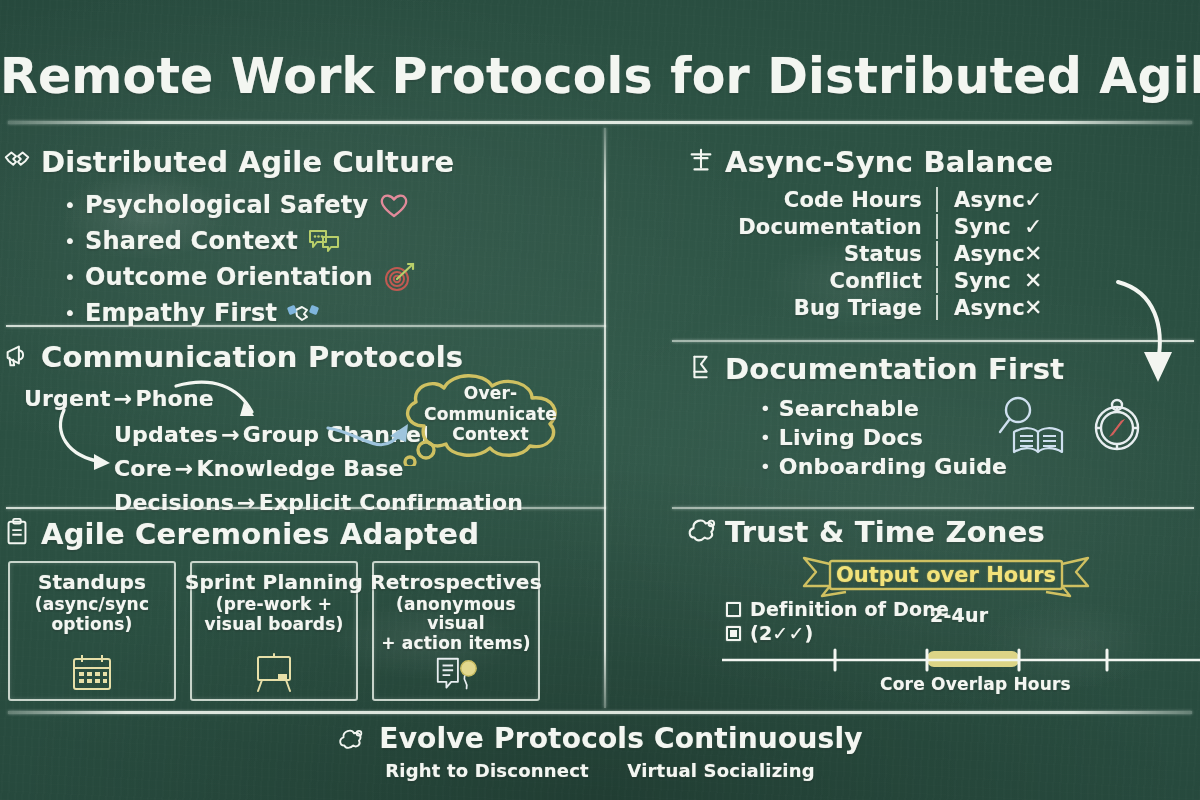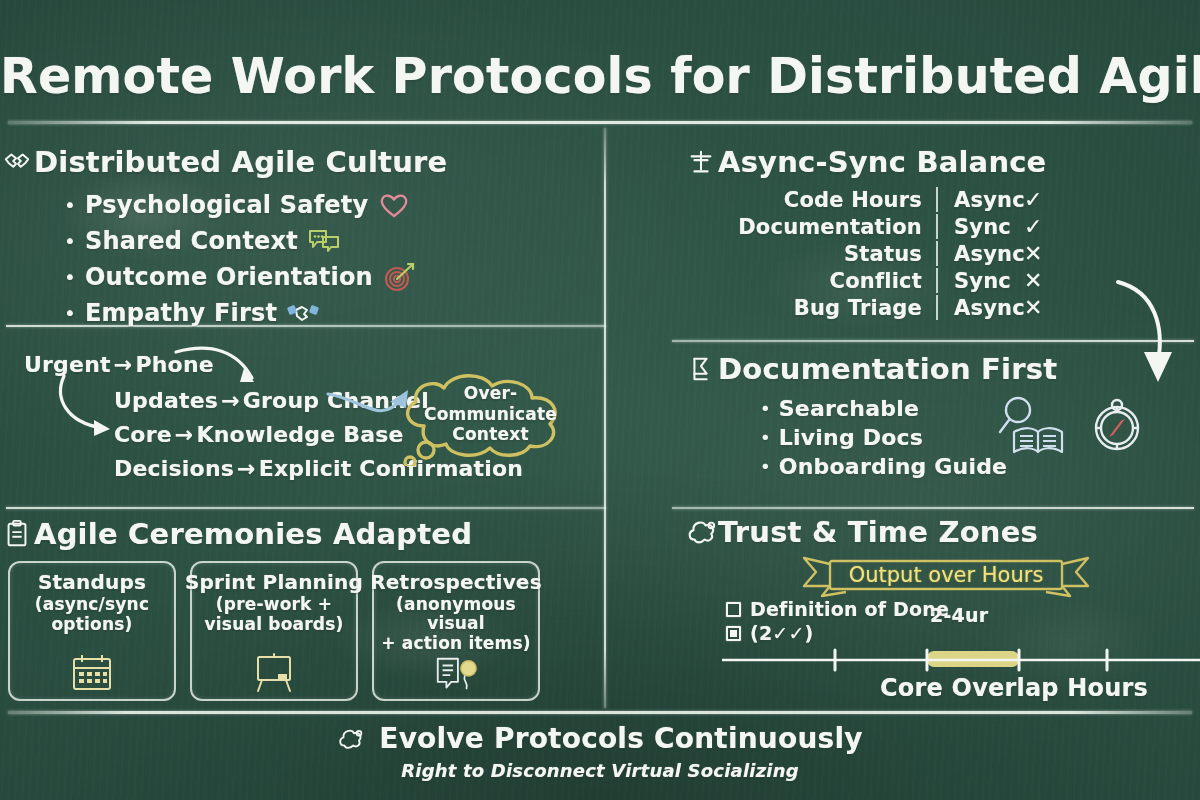--- a/index.html
+++ b/index.html
@@ -54,21 +54,21 @@
   #rule-mid-right{ left:672px; right:6px; top:340px; height:2px;
                background:linear-gradient(90deg, rgba(240,246,238,.60), rgba(240,246,238,.88)); }
   #rule-low-right{ left:672px; right:6px; top:507px; height:2px;
                background:linear-gradient(90deg, rgba(240,246,238,.60), rgba(240,246,238,.88)); }
   #rule-footer{ left:8px; right:8px; top:711px; height:2.5px;
                background:linear-gradient(90deg, rgba(240,246,238,.30), rgba(240,246,238,.90) 10%, rgba(240,246,238,.90) 90%, rgba(240,246,238,.30)); }
   #rule-vert{ left:604px; top:128px; width:2px; height:580px;
                background:linear-gradient(180deg, rgba(240,246,238,.30), rgba(240,246,238,.85) 10%, rgba(240,246,238,.85) 90%, rgba(240,246,238,.35)); }
 
   
-  .sec-head{ display:flex; align-items:center; gap:2px; }
+  .sec-head{ display:flex; align-items:flex-start; gap:9px; }
   .sec-head .h-txt{ font-size:29px; font-weight:700; white-space:nowrap; }
   .sec-ico{ width:30px; height:30px; flex:0 0 30px; display:block; }
 
   
   #sec-culture{ position:absolute; left:2px; top:145px; }
   #culture-list{ margin-top:11px; padding-left:62px; }
   .bullet-row{ display:flex; align-items:center; gap:9px; margin-bottom:6px; }
   .bullet-row .dot{ font-size:20px; line-height:1; }
   .bullet-row .b-txt{ font-size:24px; font-weight:600; white-space:nowrap; }
   .b-ico{ width:34px; height:30px; flex:0 0 34px; }
@@ -79,21 +79,21 @@
   .comm-row .arw{ padding:0 3px; }
   #cloud{ position:absolute; left:390px; top:368px; width:200px; height:98px; }
   #cloud-txt{ position:absolute; left:398px; top:383px; width:185px; text-align:center;
               font-size:17px; font-weight:600; line-height:1.22; }
 
   #sec-cer{ position:absolute; left:2px; top:517px; }
   #cer-cards{ position:absolute; left:8px; top:561px; display:flex; gap:14px; }
   .cer-card{
     width:168px; height:140px; padding:9px 6px 6px;
     border:2px solid rgba(240,246,238,.80);
-    border-radius:12px;
+    border-radius:3px;
     box-shadow:0 0 4px rgba(255,255,255,.18) inset;
     display:flex; flex-direction:column; align-items:center;
     text-align:center;
   }
   .cer-title{ font-size:20px; font-weight:700; line-height:1.08; white-space:nowrap; }
   .cer-sub{ font-size:17px; font-weight:600; line-height:1.12; margin-top:1px; }
   .cer-ico{ width:48px; height:42px; margin-top:auto; }
 
   
   #sec-async{ position:absolute; left:686px; top:145px; }
@@ -107,39 +107,39 @@
   #sec-doc{ position:absolute; left:686px; top:352px; }
   #doc-list{ position:absolute; left:760px; top:396px; }
   .doc-row{ display:flex; align-items:center; gap:8px; margin-bottom:4px; }
   .doc-row .dot{ font-size:18px; }
   .doc-row .d-txt{ font-size:22px; font-weight:700; white-space:nowrap; }
   #doc-icons{ position:absolute; left:996px; top:392px; display:flex; align-items:center; gap:14px; }
 
   #sec-trust{ position:absolute; left:686px; top:515px; }
   #banner{ position:absolute; left:796px; top:556px; width:300px; height:42px; }
   #banner-txt{ position:absolute; left:826px; top:563px; width:240px; text-align:center;
-               font-size:21px; font-weight:400; color:#f2e27a;
+               font-size:21px; font-weight:700; color:#f2e27a;
                text-shadow:0 0 2px rgba(242,226,122,.65), 0 1px 2px rgba(0,0,0,.35); }
   #trust-checks{ position:absolute; left:726px; top:598px; }
   .chk-row{ display:flex; align-items:center; gap:9px; margin-bottom:2px; }
   .chk-box{ width:15px; height:15px; border:2px solid #f3f6f1; border-radius:1px;
             box-shadow:0 0 2px rgba(255,255,255,.4); position:relative; }
   .chk-box.on::after{ content:""; position:absolute; inset:2px; background:#f3f6f1; }
   .chk-txt{ font-size:19px; font-weight:600; white-space:nowrap; }
   #timeline{ position:absolute; left:722px; top:648px; width:478px; height:24px; }
   #tl-label{ position:absolute; left:930px; top:604px; font-size:19px; font-weight:700;text-align:center; }
-  #tl-caption{ position:absolute; left:880px; top:674px; font-size:24px; font-weight:600; }
+  #tl-caption{ position:absolute; left:880px; top:674px; font-size:17px; font-weight:600; }
 
   
   #footer-main{ position:absolute; left:0; right:0; top:722px; text-align:center;
                 display:flex; align-items:center; justify-content:center; gap:16px; }
   #footer-main .f-txt{ font-size:28px; font-weight:700; }
   #footer-sub{ position:absolute; left:0; right:0; top:760px; text-align:center;
                font-size:18px; font-weight:600; }
-  #footer-sub span{ margin:0 0;font-style:italic; }
+  #footer-sub span{ margin:0 16px; }
 </style>
 </head>
 <body>
 
 <div id="board">
   <div class="smudge" style="left:60px;  top:170px; width:170px; height:90px;"></div>
   <div class="smudge" style="left:330px; top:600px; width:190px; height:80px; opacity:.7;"></div>
   <div class="smudge" style="left:760px; top:240px; width:200px; height:90px; opacity:.6;"></div>
   <div class="smudge" style="left:980px; top:600px; width:180px; height:90px; opacity:.5;"></div>
 </div>
@@ -208,20 +208,30 @@
           <path d="M10 12 L16 9 L21 12 L18 16 L21 19 L16 22 L11 18 Z"></path>
         </g>
         <rect x="2" y="8" width="8" height="8" rx="1.4" fill="#7fb5dc" transform="rotate(-20 6 12)"></rect>
         <rect x="24" y="8" width="8" height="8" rx="1.4" fill="#7fb5dc" transform="rotate(20 28 12)"></rect>
       </svg>
     </div>
   </div>
 </div>
 
 <div id="sec-comm">
+  <div class="sec-head">
+    <svg class="sec-ico" viewBox="0 0 32 32">
+      <g fill="none" stroke="#f3f6f1" stroke-width="2.1" stroke-linejoin="round" stroke-linecap="round">
+        <path d="M6 13 L18 7 V25 L6 19 Z"></path>
+          <path d="M18 11 C24 12 24 20 18 21"></path>
+        <path d="M8 19 L9 27 L13 27 L12 21"></path>
+      </g>
+    </svg>
+    <div class="chalk h-txt">Communication Protocols</div>
+  </div>
 
   <div id="comm-rows">
     <div class="comm-row chalk" style="left:22px; top:6px;">
       <span>Urgent</span><span class="arw">→</span><span>Phone</span>
     </div>
     <div class="comm-row chalk" style="left:112px; top:42px;">
       <span>Updates</span><span class="arw">→</span><span>Group Channel</span>
     </div>
     <div class="comm-row chalk" style="left:112px; top:76px;">
       <span>Core</span><span class="arw">→</span><span>Knowledge Base</span>

